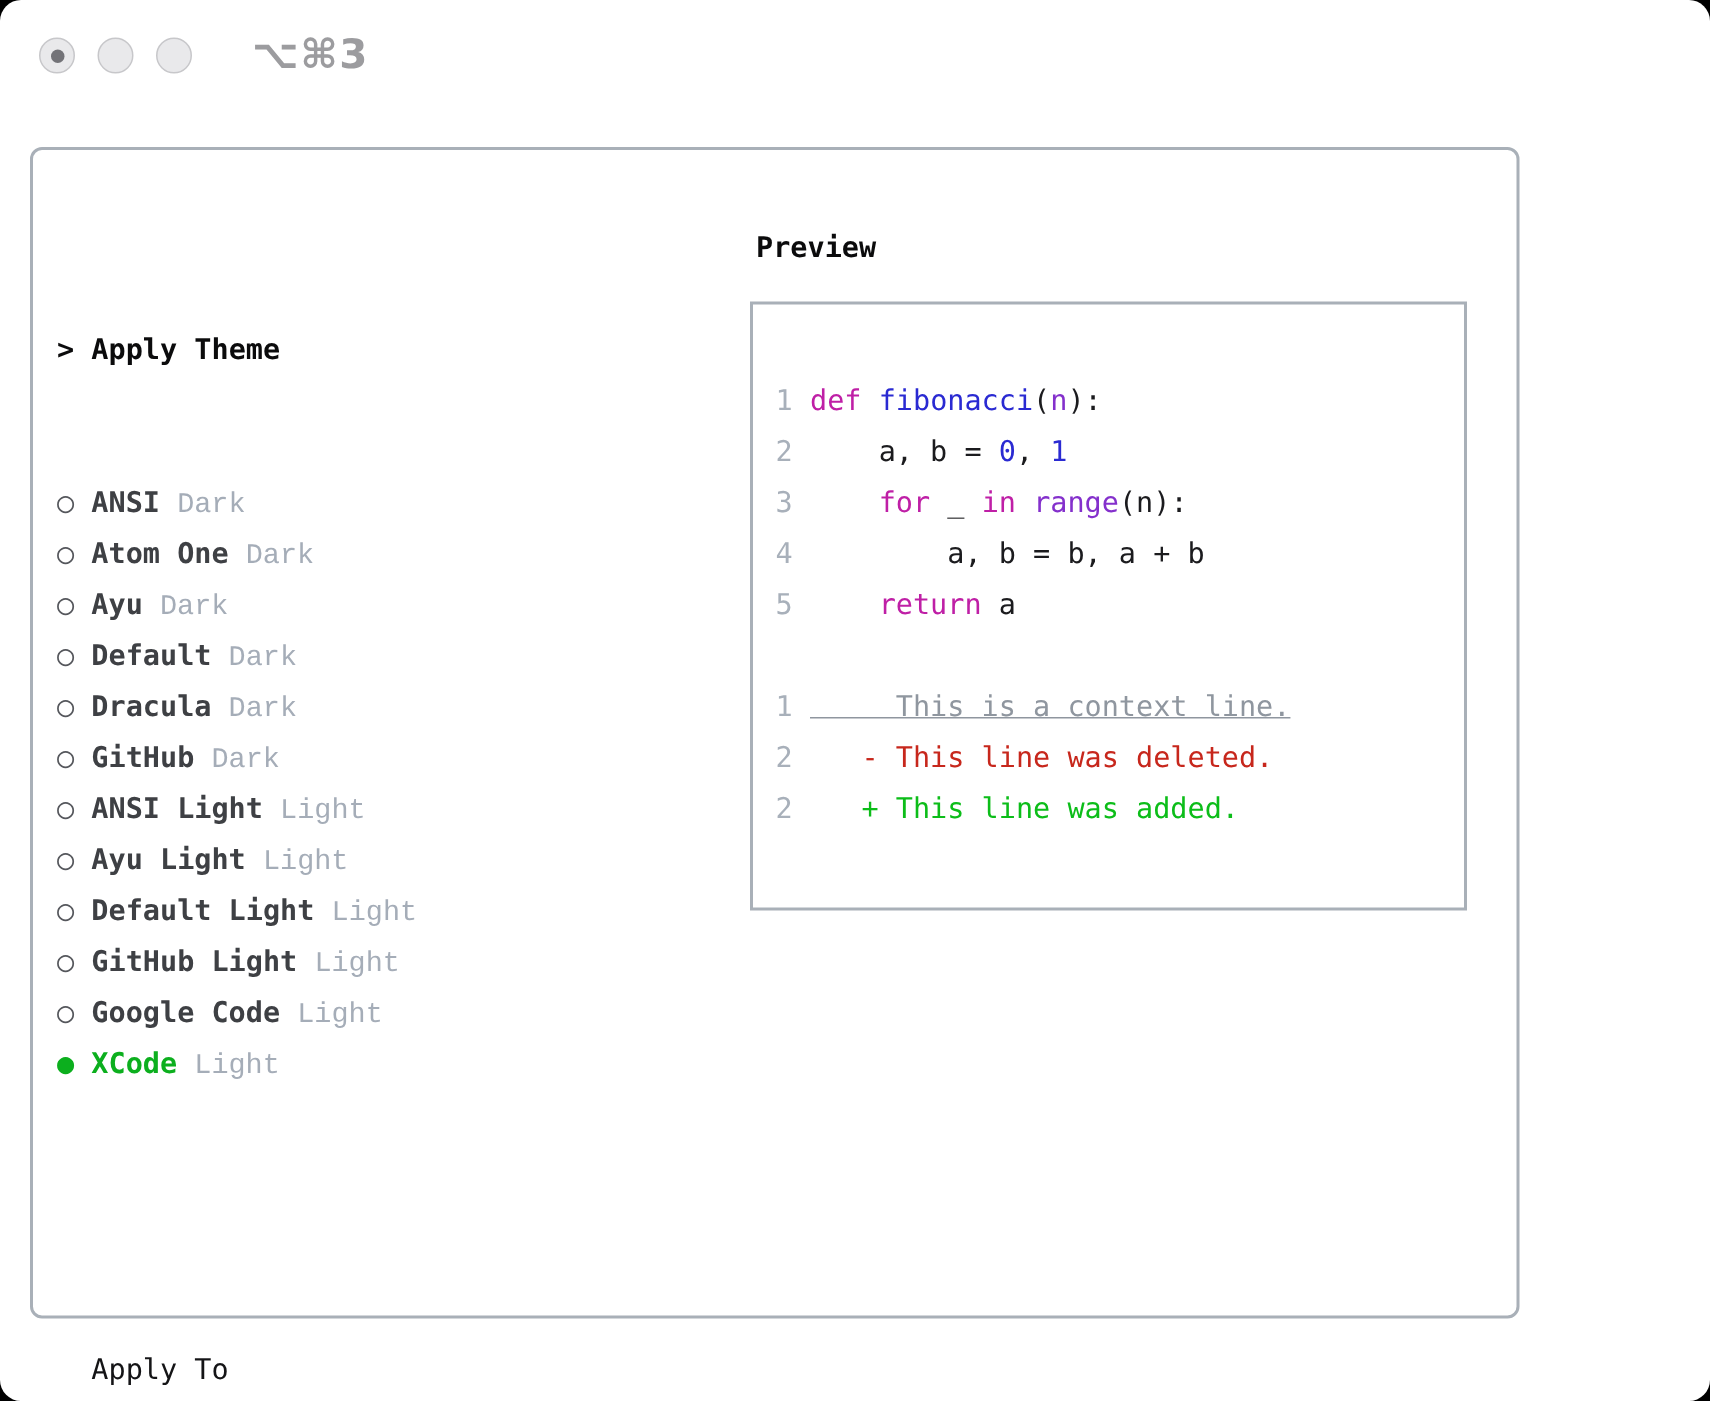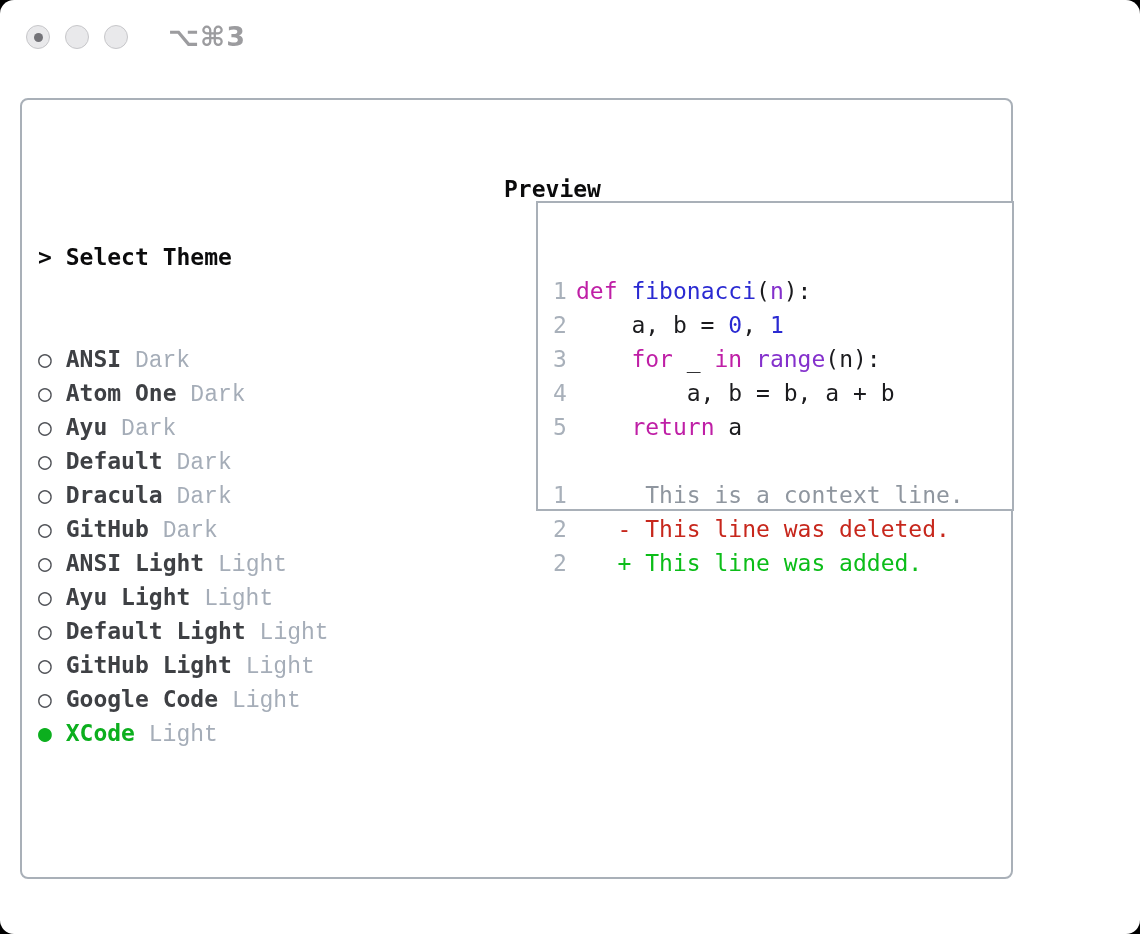--- a/index.html
+++ b/index.html
@@ -28,44 +28,44 @@
   .tl-circle{width:24px;height:24px;border-radius:50%;background:#e9e9eb;border:1.5px solid #c7c7ca;
              margin-right:15px;display:flex;align-items:center;justify-content:center;}
   .tl-dot{width:9px;height:9px;border-radius:50%;background:#737378;}
   .shortcut{margin-left:25px;font-family:"DejaVu Sans",sans-serif;font-weight:700;font-size:27px;
             color:#9c9c9f;letter-spacing:1px;line-height:24px;}
 
   
   .panel{position:absolute;left:20px;top:98px;width:993px;height:781px;
          border:2px solid var(--border-gray);border-radius:8px;background:#fff;}
 
-  .mono{font-family:"DejaVu Sans Mono","Liberation Mono",monospace;font-size:23px;line-height:34px;white-space:pre;margin-top:24px;}
+  .mono{font-family:"DejaVu Sans Mono","Liberation Mono",monospace;font-size:19px;line-height:34px;white-space:pre;}
 
   .left-col{position:absolute;left:16px;top:48px;}
   .row{height:34px;}
   .row .marker{color:#55575c;}
   .row.heading{font-weight:bold;color:var(--heading-ink);}
   .row.heading .marker{color:var(--heading-ink);}
   .item-name{color:var(--ink);font-weight:bold;}
   .tag{color:var(--muted);font-family:Liberation Mono, monospace;}
   .row.selected .marker,.row.selected .item-name{color:var(--green);}
   .apply-heading{color:#141416;}
 
   .preview-heading{position:absolute;left:482px;top:48px;font-weight:bold;color:var(--heading-ink);}
 
-  .preview-box{position:absolute;left:514px;top:101px;width:478px;height:310px;
+  .preview-box{position:absolute;left:478px;top:101px;width:478px;height:406px;
                border:2px solid var(--border-gray);background:#fff;}
   .code{position:absolute;left:15px;top:47px;}
   .ln{display:inline-block;min-width:14px;margin-right:9px;text-align:left;color:#a8b0ba;}
   .tok-kw{color:var(--kw);}
   .tok-fn{color:var(--fn-blue);}
   .tok-num{color:var(--num-blue);}
   .tok-purple{color:var(--purple);}
   .tok-pl{color:var(--code-ink);}
-  .tok-ctx{color:var(--ctx-gray);}
+  .tok-ctx{color:var(--ctx-gray);text-decoration:underline;}
   .tok-del{color:var(--del-red);}
   .tok-add{color:var(--add-green);text-align:right;}
 </style>
 </head>
 <body>
 
 <div class="screen">
   <div class="window">
 
     <div class="titlebar">
@@ -73,23 +73,24 @@
           <span class="tl-dot"></span>
         </span>
       <span class="tl-circle"></span>
       <span class="tl-circle"></span>
       <span class="shortcut">⌥⌘3</span>
     </div>
 
     <div class="panel">
 
       <div class="left-col mono">
-        <div class="row heading"><span class="marker">&gt;</span><span> </span><span>Select Theme</span></div>
+        <div class="row heading"><span class="marker">&gt;</span><span> </span><span>Apply Theme</span></div>
         <div id="theme-rows"><div class="row"><span class="marker">○</span><span class="item-name"> ANSI </span><span class="tag">Dark</span></div><div class="row"><span class="marker">○</span><span class="item-name"> Atom One </span><span class="tag">Dark</span></div><div class="row"><span class="marker">○</span><span class="item-name"> Ayu </span><span class="tag">Dark</span></div><div class="row"><span class="marker">○</span><span class="item-name"> Default </span><span class="tag">Dark</span></div><div class="row"><span class="marker">○</span><span class="item-name"> Dracula </span><span class="tag">Dark</span></div><div class="row"><span class="marker">○</span><span class="item-name"> GitHub </span><span class="tag">Dark</span></div><div class="row"><span class="marker">○</span><span class="item-name"> ANSI Light </span><span class="tag">Light</span></div><div class="row"><span class="marker">○</span><span class="item-name"> Ayu Light </span><span class="tag">Light</span></div><div class="row"><span class="marker">○</span><span class="item-name"> Default Light </span><span class="tag">Light</span></div><div class="row"><span class="marker">○</span><span class="item-name"> GitHub Light </span><span class="tag">Light</span></div><div class="row"><span class="marker">○</span><span class="item-name"> Google Code </span><span class="tag">Light</span></div><div class="row selected"><span class="marker">●</span><span class="item-name"> XCode </span><span class="tag">Light</span></div></div>
         <div class="row"> </div>
+        <div class="row apply-heading"><span>  </span><span>Apply To</span></div>
         
         
         
         
       </div>
 
       <div class="preview-heading mono">Preview</div>
 
       <div class="preview-box">
         <div class="code mono" id="code-area"><div class="row"><span class="ln">1</span><span class="tok-kw">def</span><span class="tok-pl"> </span><span class="tok-fn">fibonacci</span><span class="tok-pl">(</span><span class="tok-purple">n</span><span class="tok-pl">):</span></div><div class="row"><span class="ln">2</span><span class="tok-pl">    a, b = </span><span class="tok-num">0</span><span class="tok-pl">, </span><span class="tok-num">1</span></div><div class="row"><span class="ln">3</span><span class="tok-pl">    </span><span class="tok-kw">for</span><span class="tok-pl"> _ </span><span class="tok-kw">in</span><span class="tok-pl"> </span><span class="tok-purple">range</span><span class="tok-pl">(n):</span></div><div class="row"><span class="ln">4</span><span class="tok-pl">        a, b = b, a + b</span></div><div class="row"><span class="ln">5</span><span class="tok-pl">    </span><span class="tok-kw">return</span><span class="tok-pl"> a</span></div><div class="row"> </div><div class="row"><span class="ln">1</span><span class="tok-ctx">     This is a context line.</span></div><div class="row"><span class="ln">2</span><span class="tok-del">   - This line was deleted.</span></div><div class="row"><span class="ln">2</span><span class="tok-add">   + This line was added.</span></div></div>

